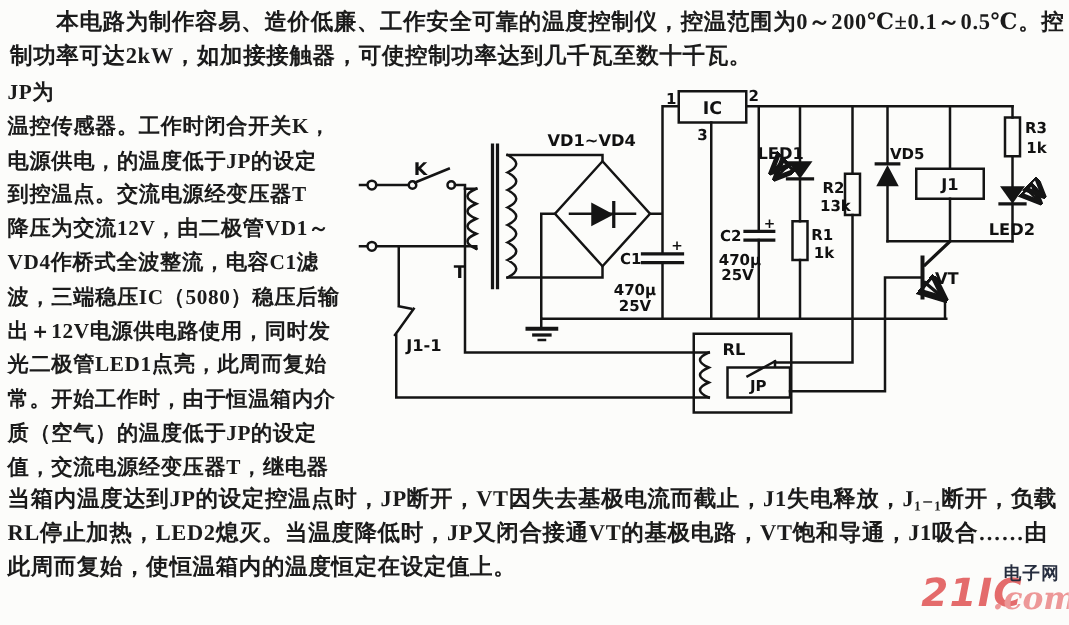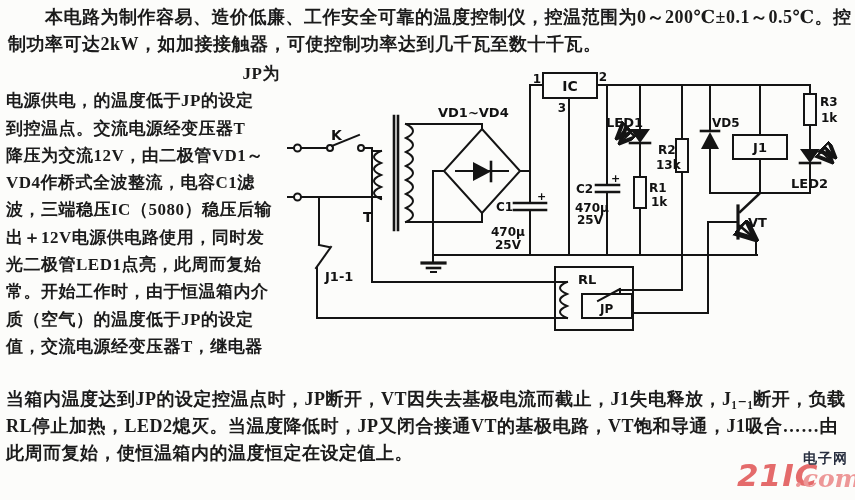--- a/index.html
+++ b/index.html
@@ -19,21 +19,21 @@
     line-height:27px;
     height:27px;
     font-weight:600;
     letter-spacing:0.5px;
     color:#1b1b1b;
   }
   .intro   { left:8px;  top:4px;   width:845px; }
   .leftcol { left:6px;  top:60px;  width:278px; }
   .leftcol .tline { font-size:17px; line-height:27.3px; height:27.3px; }
   .bottom  { left:6px;  top:386px; width:847px; }
-  .tline.alr { text-align:right; padding-right:4px;font-family:Liberation Serif, serif; }
+  .tline.alr { padding-right:4px;font-family:Liberation Serif, serif; }
 
   .sch { position:absolute; left:285px; top:58px; width:570px; height:334px; }
   .sch path, .sch line, .sch rect, .sch circle {
     stroke:#141414; fill:none; stroke-width:2; stroke-linecap:square; stroke-linejoin:miter;
   }
   .sch .fillb { fill:#141414; stroke:none; }
   .sch .thick { stroke-width:2.6; }
   .sch .vthick{ stroke-width:3.2; }
   .sch circle.term { fill:#fcfcfa; }
   .sch text {
@@ -67,20 +67,21 @@
 
 <div class="page">
 
   <div class="tblock intro">
     <div class="tline">　　本电路为制作容易、造价低廉、工作安全可靠的温度控制仪，控温范围为0～200℃±0.1～0.5℃。控</div>
     <div class="tline">制功率可达2kW，如加接接触器，可使控制功率达到几千瓦至数十千瓦。</div>
   </div>
 
   <div class="tblock leftcol">
     <div class="tline alr">JP为</div>
+    <div class="tline">温控传感器。工作时闭合开关K，</div>
     <div class="tline">电源供电，的温度低于JP的设定</div>
     <div class="tline">到控温点。交流电源经变压器T</div>
     <div class="tline">降压为交流12V，由二极管VD1～</div>
     <div class="tline">VD4作桥式全波整流，电容C1滤</div>
     <div class="tline">波，三端稳压IC（5080）稳压后输</div>
     <div class="tline">出＋12V电源供电路使用，同时发</div>
     <div class="tline">光二极管LED1点亮，此周而复始</div>
     <div class="tline">常。开始工作时，由于恒温箱内介</div>
     <div class="tline">质（空气）的温度低于JP的设定</div>
     <div class="tline">值，交流电源经变压器T，继电器</div>

